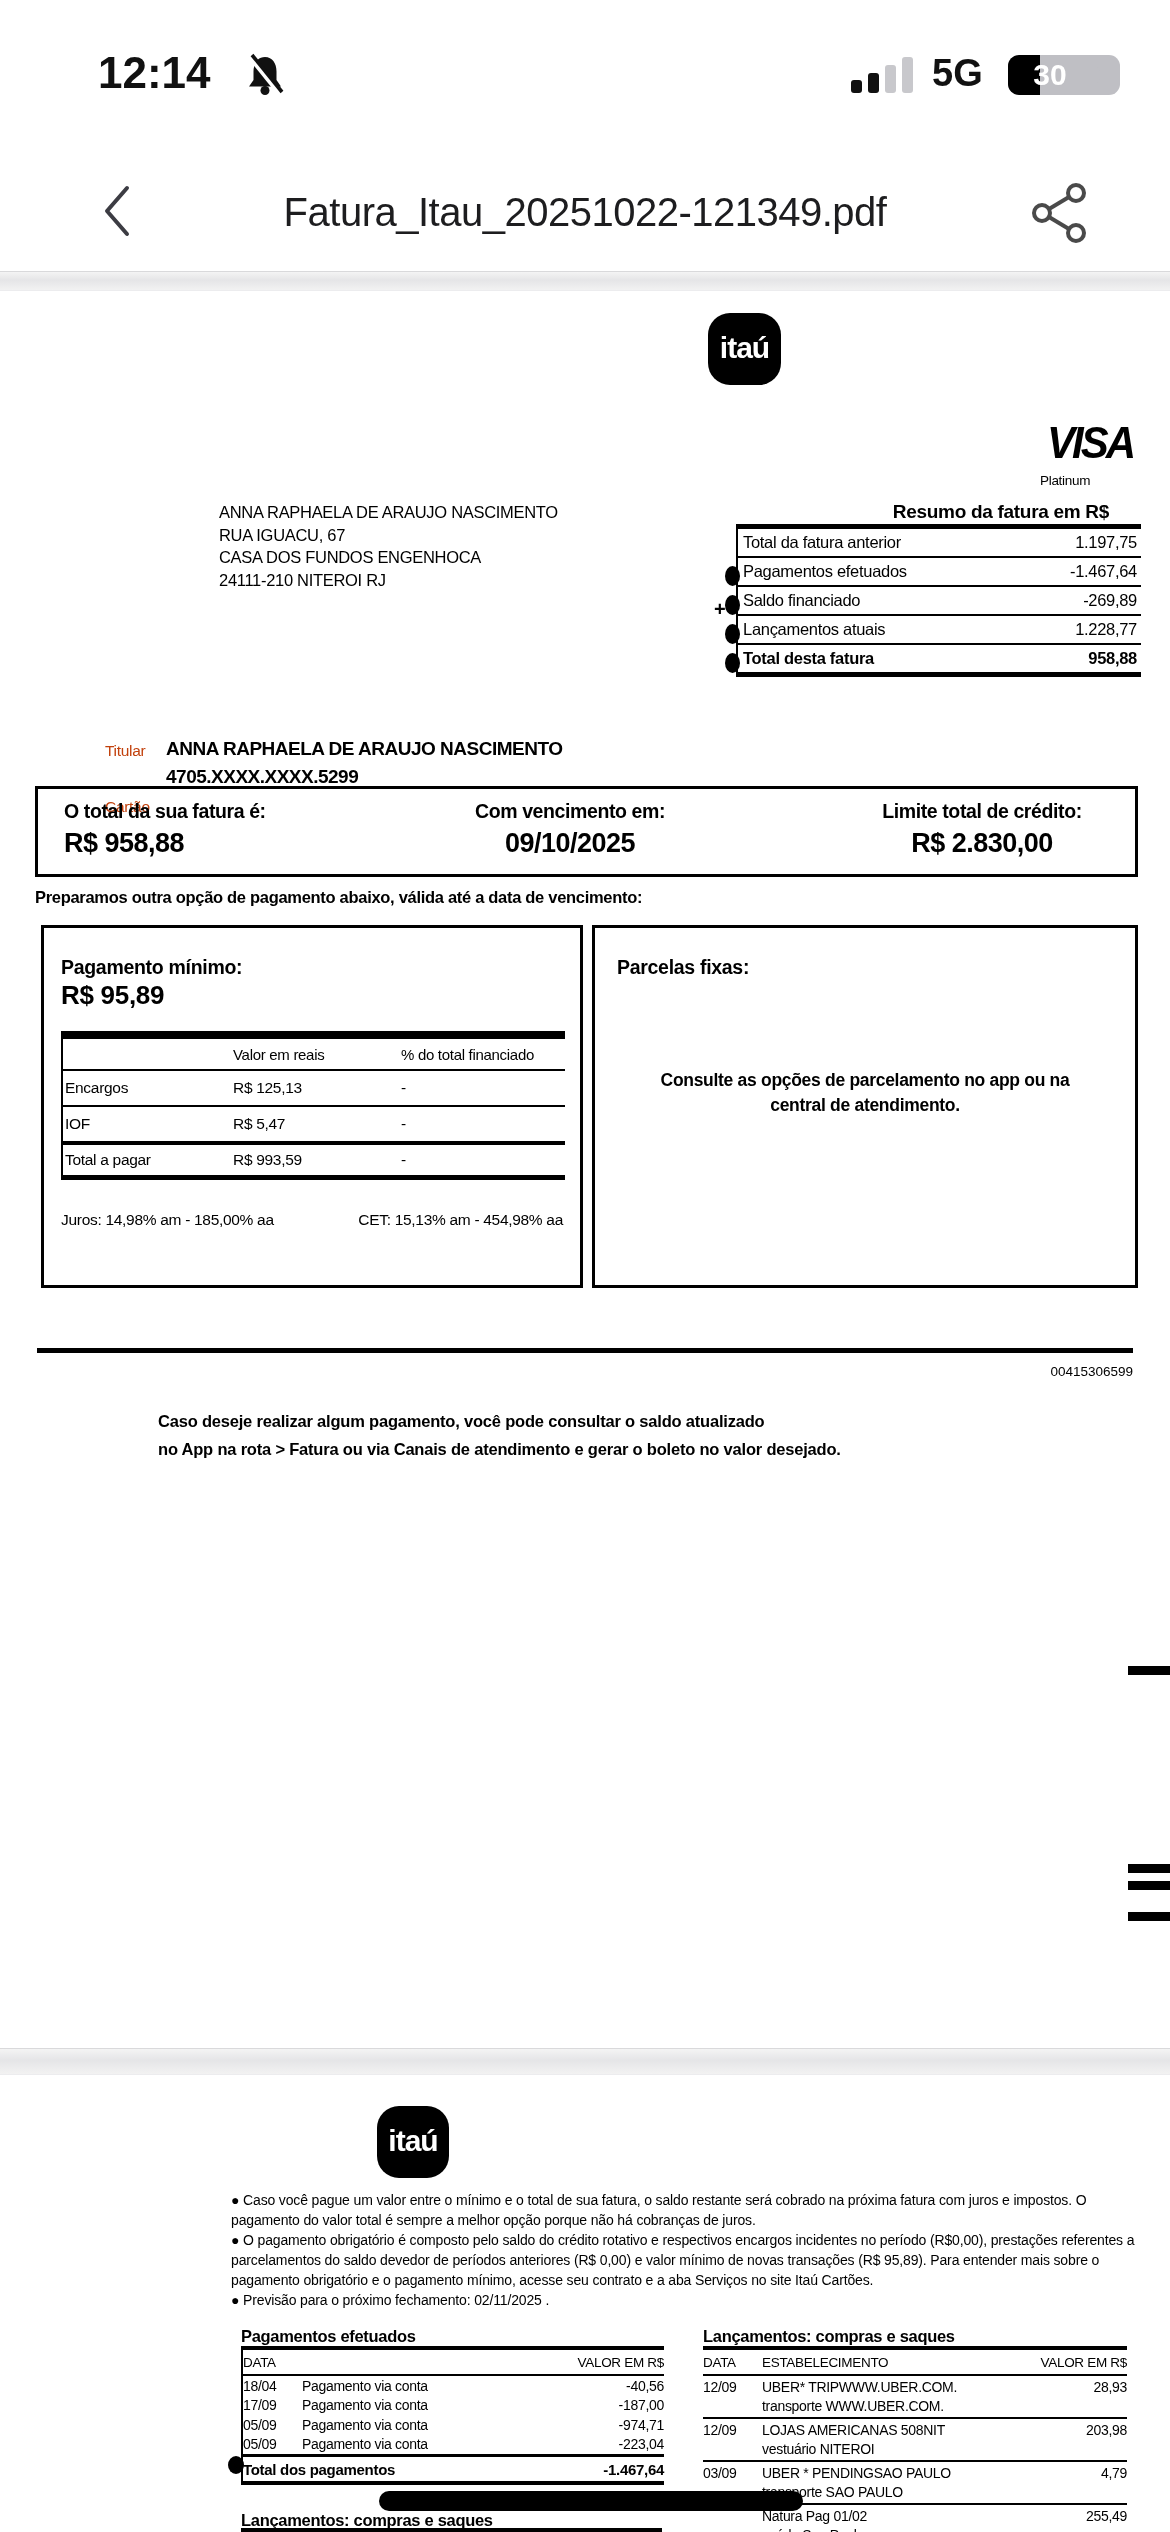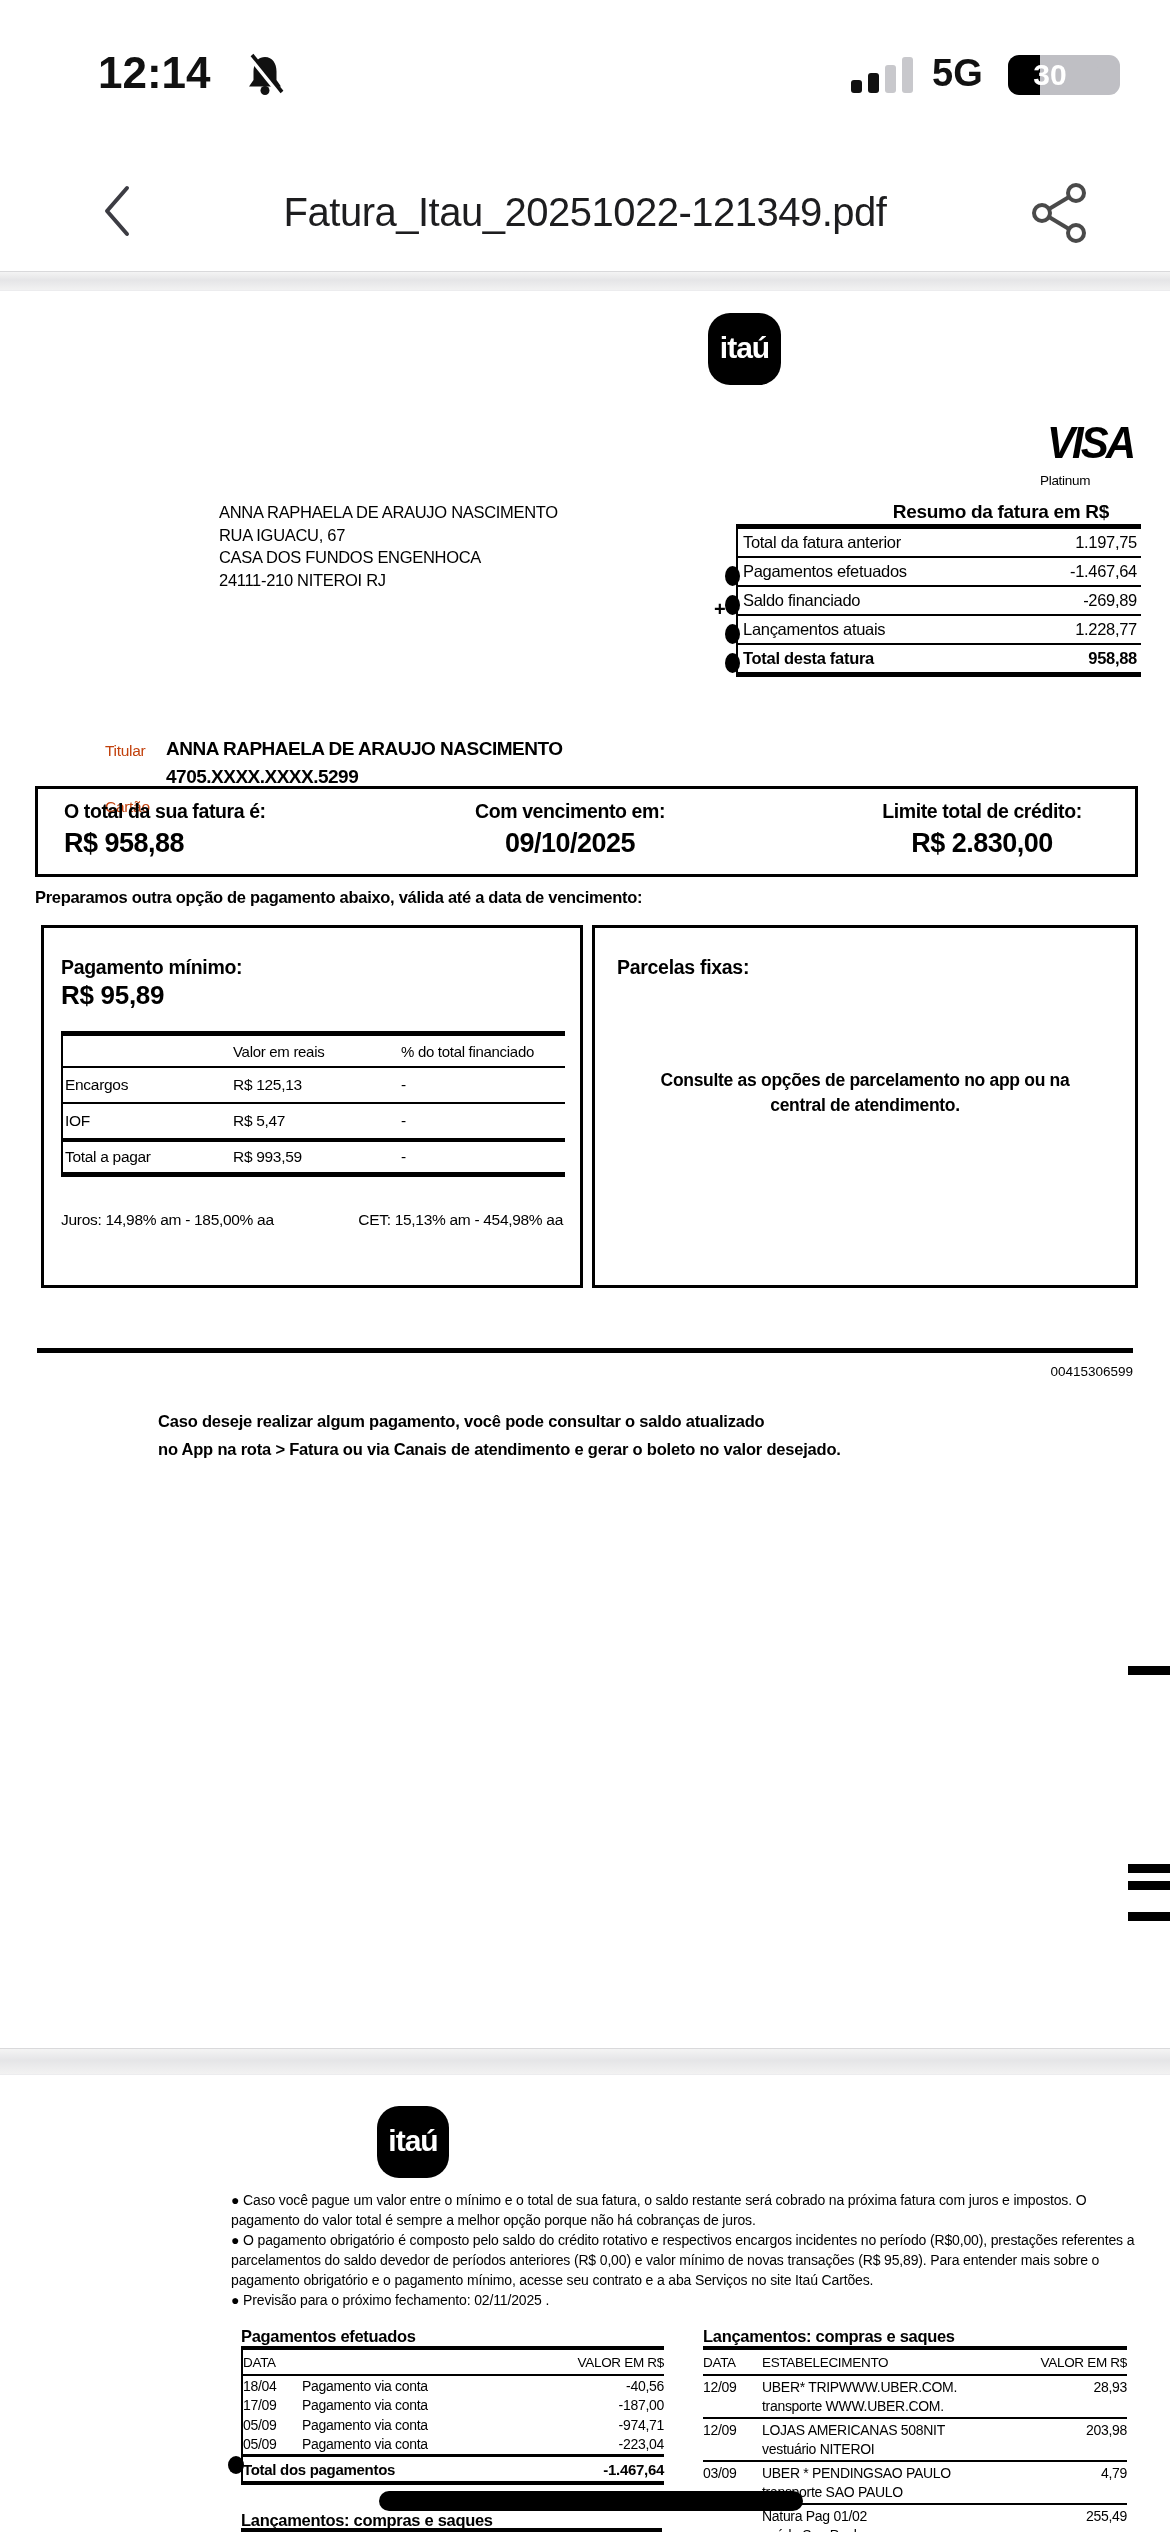--- a/index.html
+++ b/index.html
@@ -32,21 +32,21 @@
   .dates{font-size:13.5px;line-height:16.4px;text-align:right;}
   .lbl{font-size:15.5px;color:#c2410c;}
   .val{font-size:19px;font-weight:700;letter-spacing:-0.5px;}
   .bigbox{border:3px solid #000;}
   .bblabel{font-size:19.5px;font-weight:600;letter-spacing:-0.4px;}
   .bbval{font-size:27px;font-weight:700;letter-spacing:-0.5px;}
   .optline{font-size:16.5px;font-weight:700;letter-spacing:-0.3px;}
   .paybox{border:3px solid #000;}
   .pm-title{font-size:19.5px;font-weight:700;}
   .pm-amount{font-size:26px;font-weight:700;}
-  .pmtable{border-top:5px solid #000000;border-left:2px solid #000;}
+  .pmtable{border-top:8px solid #000000;border-left:2px solid #000;}
   .pmhead{display:flex;height:30px;align-items:center;border-bottom:2px solid #000;font-size:15px;}
   .pmrow{display:flex;height:34px;align-items:center;border-bottom:2px solid #000;font-size:15.5px;}
   .pmrow.thick{border-bottom:4px solid #000;}
   .pmrow.lastrow{height:30px;border-bottom:5px solid #000;}
   .c1{width:168px;padding-left:2px;}.c2{width:168px;}.c3{flex:1;}
   .jline{display:flex;justify-content:space-between;font-size:15.5px;}
   .parc-body{text-align:center;font-size:17.5px;font-weight:700;line-height:25px;}
   .divider{background:#000;}
   .doccode{font-size:13.5px;text-align:right;letter-spacing:0px;}
   .note{font-size:16.5px;font-weight:600;letter-spacing:-0.2px;}

